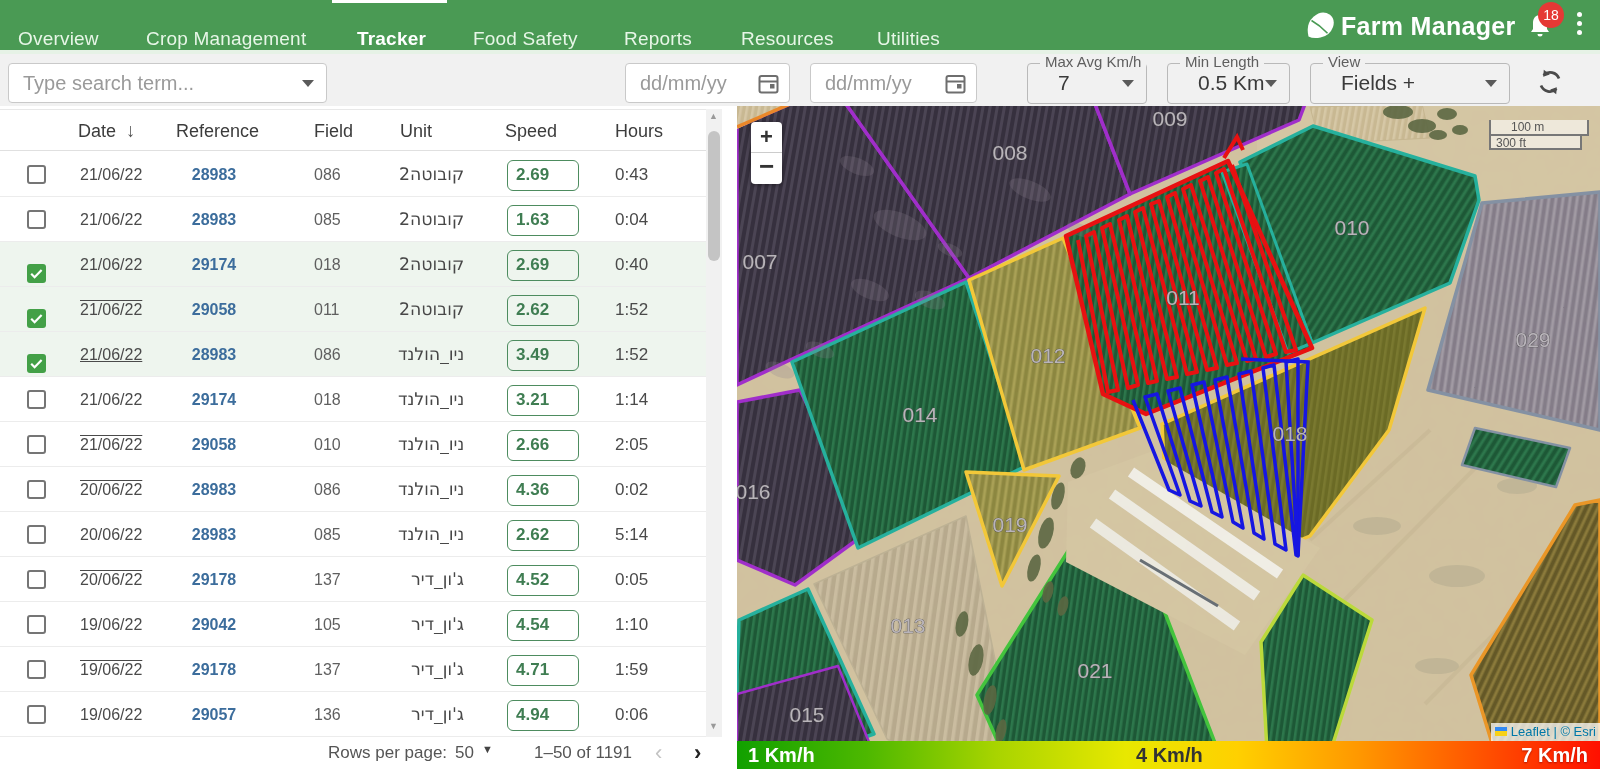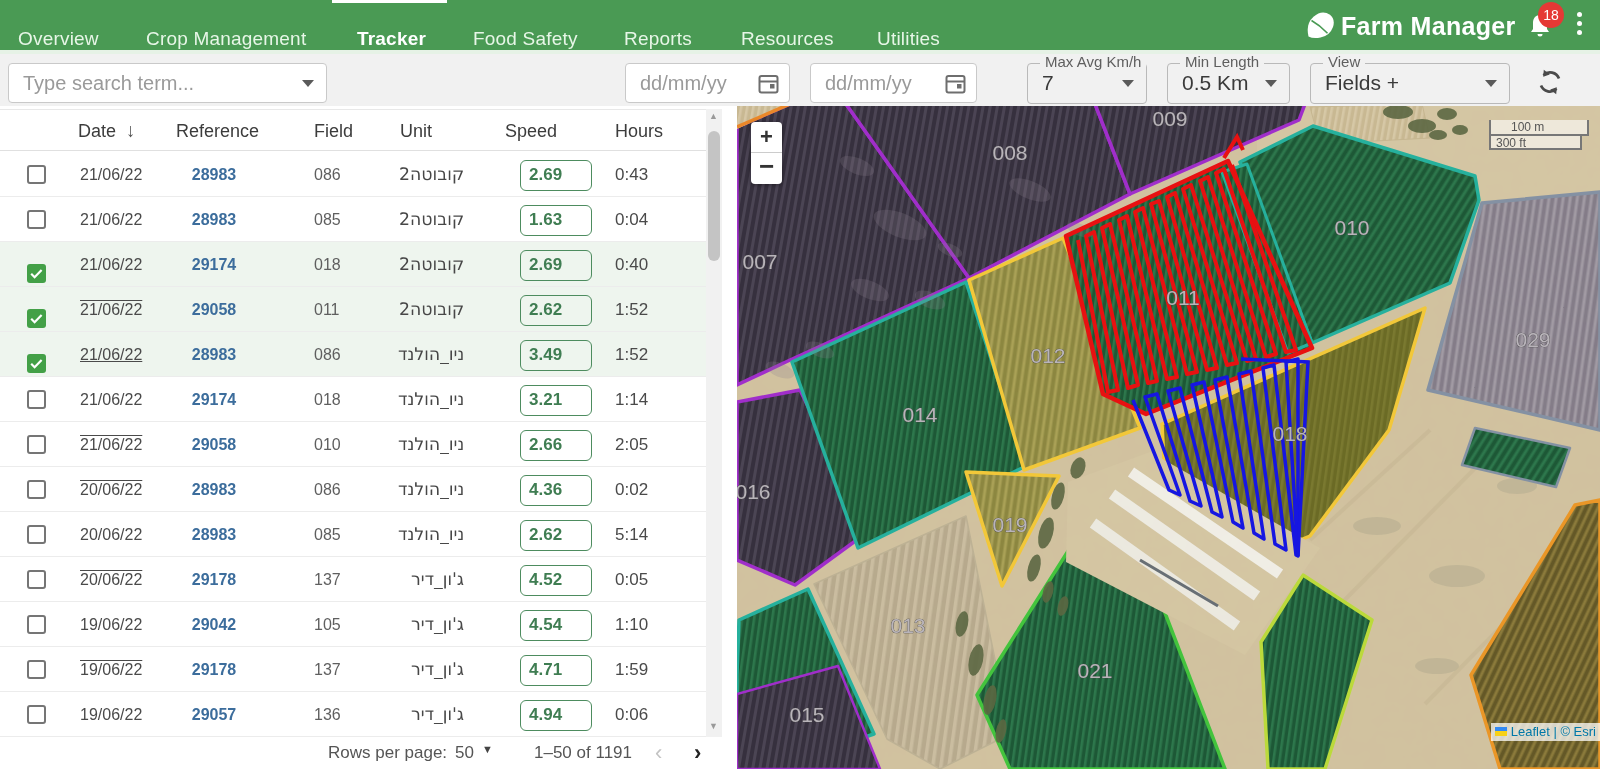--- a/index.html
+++ b/index.html
@@ -3,39 +3,39 @@
 * { margin:0; padding:0; box-sizing:border-box; }
 html,body { width:1600px; height:769px; overflow:hidden; font-family:"Liberation Sans",sans-serif; background:#fff; }
 
 .nav { position:absolute; left:0; top:0; width:1600px; height:50px; background:#4a9a54; }
 .nav .item { position:absolute; top:0; height:50px; line-height:50px; color:#e7f6e7; font-size:19px; letter-spacing:.2px;margin-top:14px; }
 .tracker-ind { position:absolute; left:332px; top:0; width:115px; height:3px; background:#fff; }
 .brand { position:absolute; left:1341px; top:0; height:50px; line-height:52px; color:#fff; font-size:25px; font-weight:bold; letter-spacing:.3px; }
 
 .filters { position:absolute; left:0; top:50px; width:1600px; height:56px; background:#f1f1f1; border-top:4px solid #e6f2e6; }
 .inp { position:absolute; top:9px; height:40px; background:#fff; border:1px solid #c9c9c9; border-radius:4px; color:#9a9a9a; font-size:20px; line-height:38px; padding-left:14px; }
-.fset { position:absolute; top:9px; height:41px; background:#f1f1f1; border:1px solid #b9b9b9; border-radius:4px; color:#3a3a3a; font-size:21px; line-height:38px; padding-left:14px; }
+.fset { position:absolute; top:9px; height:41px; background:#f1f1f1; border:1px solid #b9b9b9; border-radius:4px; color:#3a3a3a; font-size:21px; line-height:38px; padding-left:30px; }
 .fset .lbl { position:absolute; top:-10px; left:12px; background:#f1f1f1; padding:0 5px; font-size:15px; color:#5f5f5f; line-height:15px; white-space:nowrap; }
 .arr { position:absolute; right:12px; top:16px; width:0; height:0; border-left:6px solid transparent; border-right:6px solid transparent; border-top:7px solid #5a5a5a; }
 
 .panel { position:absolute; left:0; top:106px; width:737px; height:663px; background:#fff; }
 .thead { position:absolute; left:0; top:3px; width:706px; height:42px; border-bottom:1px solid #e0e0e0; border-top:1px solid #e8e8e8; }
 .thead div { position:absolute; top:0; height:42px; line-height:42px; font-size:18px; color:#3c3c3c; font-weight:500; }
 .tbody { position:absolute; left:0; top:46px; width:706px; height:585px; }
 .tr { position:relative; width:706px; height:45px; border-bottom:1px solid #ececec; background:#fff; }
 .tr.checked { background:#eef5ee; }
 .tr > div { position:absolute; top:0; height:45px; line-height:45px; }
 .c0 { left:27px; width:20px; }
 .cb { display:inline-block; width:19px; height:19px; border:2px solid #757575; border-radius:3px; vertical-align:middle; margin-top:-3px; }
 .cb.on { border:none; width:19px; height:19px; }
 .c1 { left:80px; font-size:16px; color:#4a4a4a; }
 .c2 { left:176px; width:76px; text-align:center; font-size:16px; font-weight:bold; color:#3c6d9c; }
 .c3 { left:314px; font-size:16px; color:#5f5f5f; }
 .c4 { left:395px; width:72px; }
-.c5 { left:520px; }
+.c5 { left:507px; }
 .spd { display:inline-block; width:72px; height:31px; margin-top:7px; border:1.5px solid #4d8c5f; border-radius:6px; color:#3f7d52; font-weight:bold; font-size:17px; line-height:28px; padding-left:8px; }
 .c6 { left:615px; font-size:17px; color:#4a4a4a; }
 
 .sbar { position:absolute; left:706px; top:3px; width:16px; height:628px; background:#f1f1f1; }
 .sthumb { position:absolute; left:2px; top:22px; width:12px; height:130px; background:#c4c4c4; border-radius:6px; }
 .pagin { position:absolute; left:0; top:631px; width:722px; height:32px; background:#fff; font-size:17px; color:#555; }
 
 .map { position:absolute; left:737px; top:106px; width:863px; height:663px; overflow:hidden; }
 .zoomctl { position:absolute; left:14px; top:16px; width:31px; height:62px; background:#fff; border-radius:4px; box-shadow:0 1px 4px rgba(0,0,0,.4); }
 .zoomctl div { width:31px; height:31px; text-align:center; font-size:22px; font-weight:bold; color:#333; line-height:30px; }
@@ -444,12 +444,17 @@
 </svg>
 <div class="zoomctl">
       <div style="border-bottom:1px solid #ccc">+</div>
       <div style="font-size:26px;line-height:26px">−</div>
     </div>
 <div class="scalebar">
   <div style="width:100px;border:2px solid #777;border-top:none;background:rgba(255,255,255,.6);padding-left:20px;height:16px;line-height:14px">100 m</div>
   <div style="width:93px;border:2px solid #777;border-bottom:none;border-top:none;background:rgba(255,255,255,.6);padding-left:5px;height:14px;line-height:14px;border-bottom:2px solid #777">300 ft</div>
 </div>
 <div class="attrib"><span style="display:inline-block;width:12px;height:9px;background:linear-gradient(#338af3 50%,#f7d117 50%)"></span> Leaflet | © Esri</div>
+<div class="legend">
+  <span style="position:absolute;left:11px">1 Km/h</span>
+  <span style="position:absolute;left:399px;color:#333">4 Km/h</span>
+  <span style="position:absolute;right:12px;color:#fff;text-shadow:0 1px 2px rgba(120,0,0,.6)">7 Km/h</span>
+</div>
 </div>
 </body></html>

